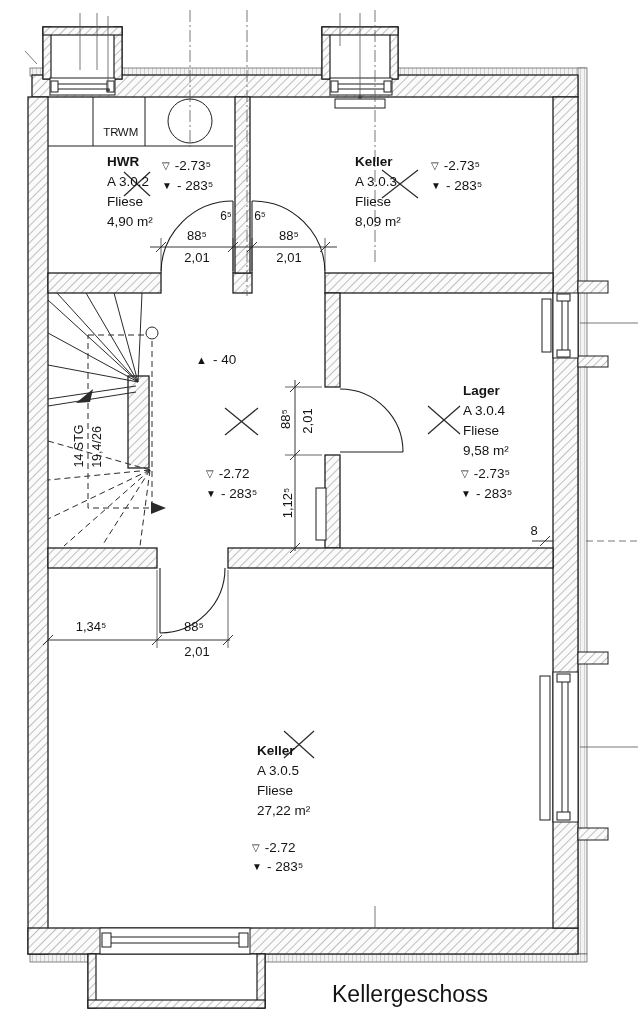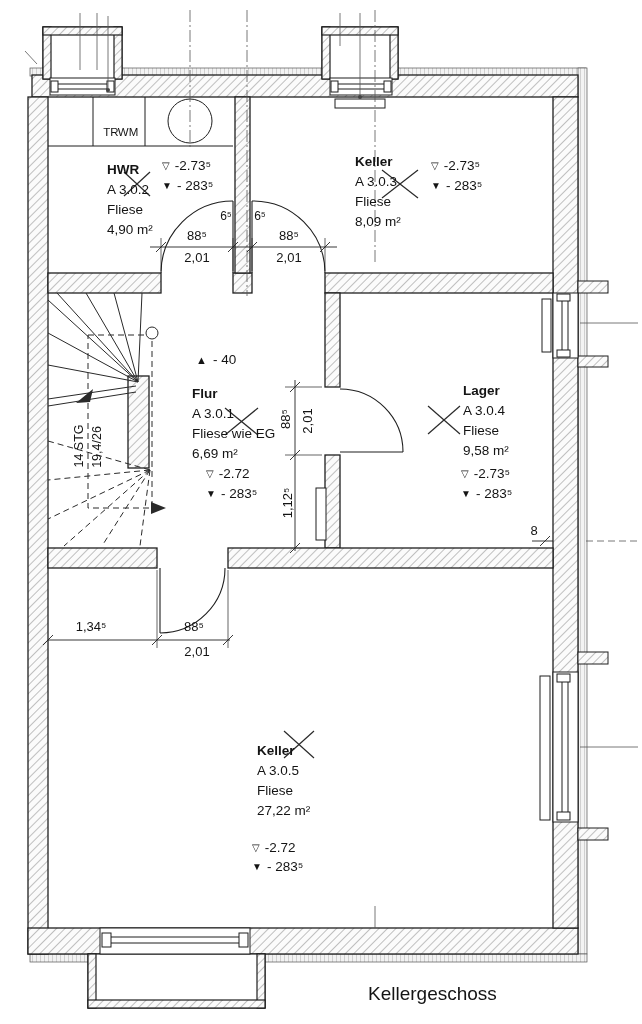--- a/index.html
+++ b/index.html
@@ -11,21 +11,21 @@
   .room div{height:20px;}
   .lvl{position:absolute;display:flex;align-items:center;gap:5px;height:19px;
        font-size:13.5px;white-space:nowrap;color:#141414;}
   .lvl .sym{font-size:10px;}
   .ctr{transform:translate(-50%,-50%);}
   .rot{transform:translate(-50%,-50%) rotate(-90deg);}
   .dim{font-size:13px;}
   .jamb{font-size:12px;}
   .stairlbl{font-size:12.5px;}
   .equip{font-size:11.5px;}
-  .title{font-size:19px;margin-left:36px;}
+  .title{font-size:23px;}
   .anno{position:absolute;display:flex;align-items:center;gap:6px;font-size:13.5px;}
   .anno .sym{font-size:11px;}
 </style>
 </head>
 <body>
 
 <div class="sheet">
 
 <svg width="642" height="1024" viewBox="0 0 642 1024">
   <defs>
@@ -214,21 +214,21 @@
     <line x1="428" y1="406" x2="460" y2="434"></line>
         <line x1="428" y1="434" x2="460" y2="406"></line>
     <line x1="284" y1="731" x2="314" y2="758"></line>
         <line x1="284" y1="758" x2="314" y2="731"></line>
   </g>
 </svg>
 
   <div class="lbl equip ctr" style="left:86px;top:132px;margin-left:25px;">TR</div>
   <div class="lbl equip ctr" style="left:128px;top:132px;">WM</div>
 
-  <div class="lbl room" style="left:107px;top:160px;">
+  <div class="lbl room" style="left:107px;top:152px;">
     <div class="bold">HWR</div>
     <div>A 3.0.2</div>
     <div>Fliese</div>
     <div>4,90 m²</div>
   </div>
   <div class="lvl" style="left:162px;top:156px;">
     <span class="sym">▽</span>
     <span>-2.73⁵</span>
   </div>
   <div class="lvl" style="left:162px;top:176px;">
@@ -247,26 +247,20 @@
     <span>-2.73⁵</span>
   </div>
   <div class="lvl" style="left:431px;top:176px;">
     <span class="sym">▼</span>
     <span>- 283⁵</span>
   </div>
 
   <div class="anno" style="left:196px;top:352px;">
     <span class="sym">▲</span>
     <span>- 40</span>
-  </div>
-  <div class="lbl room" style="left:192px;top:384px;">
-    <div class="bold">Flur</div>
-    <div>A 3.0.1</div>
-    <div>Fliese wie EG</div>
-    <div>6,69 m²</div>
   </div>
   <div class="lvl" style="left:206px;top:464px;">
     <span class="sym">▽</span>
     <span>-2.72</span>
   </div>
   <div class="lvl" style="left:206px;top:484px;">
     <span class="sym">▼</span>
     <span>- 283⁵</span>
   </div>
 

